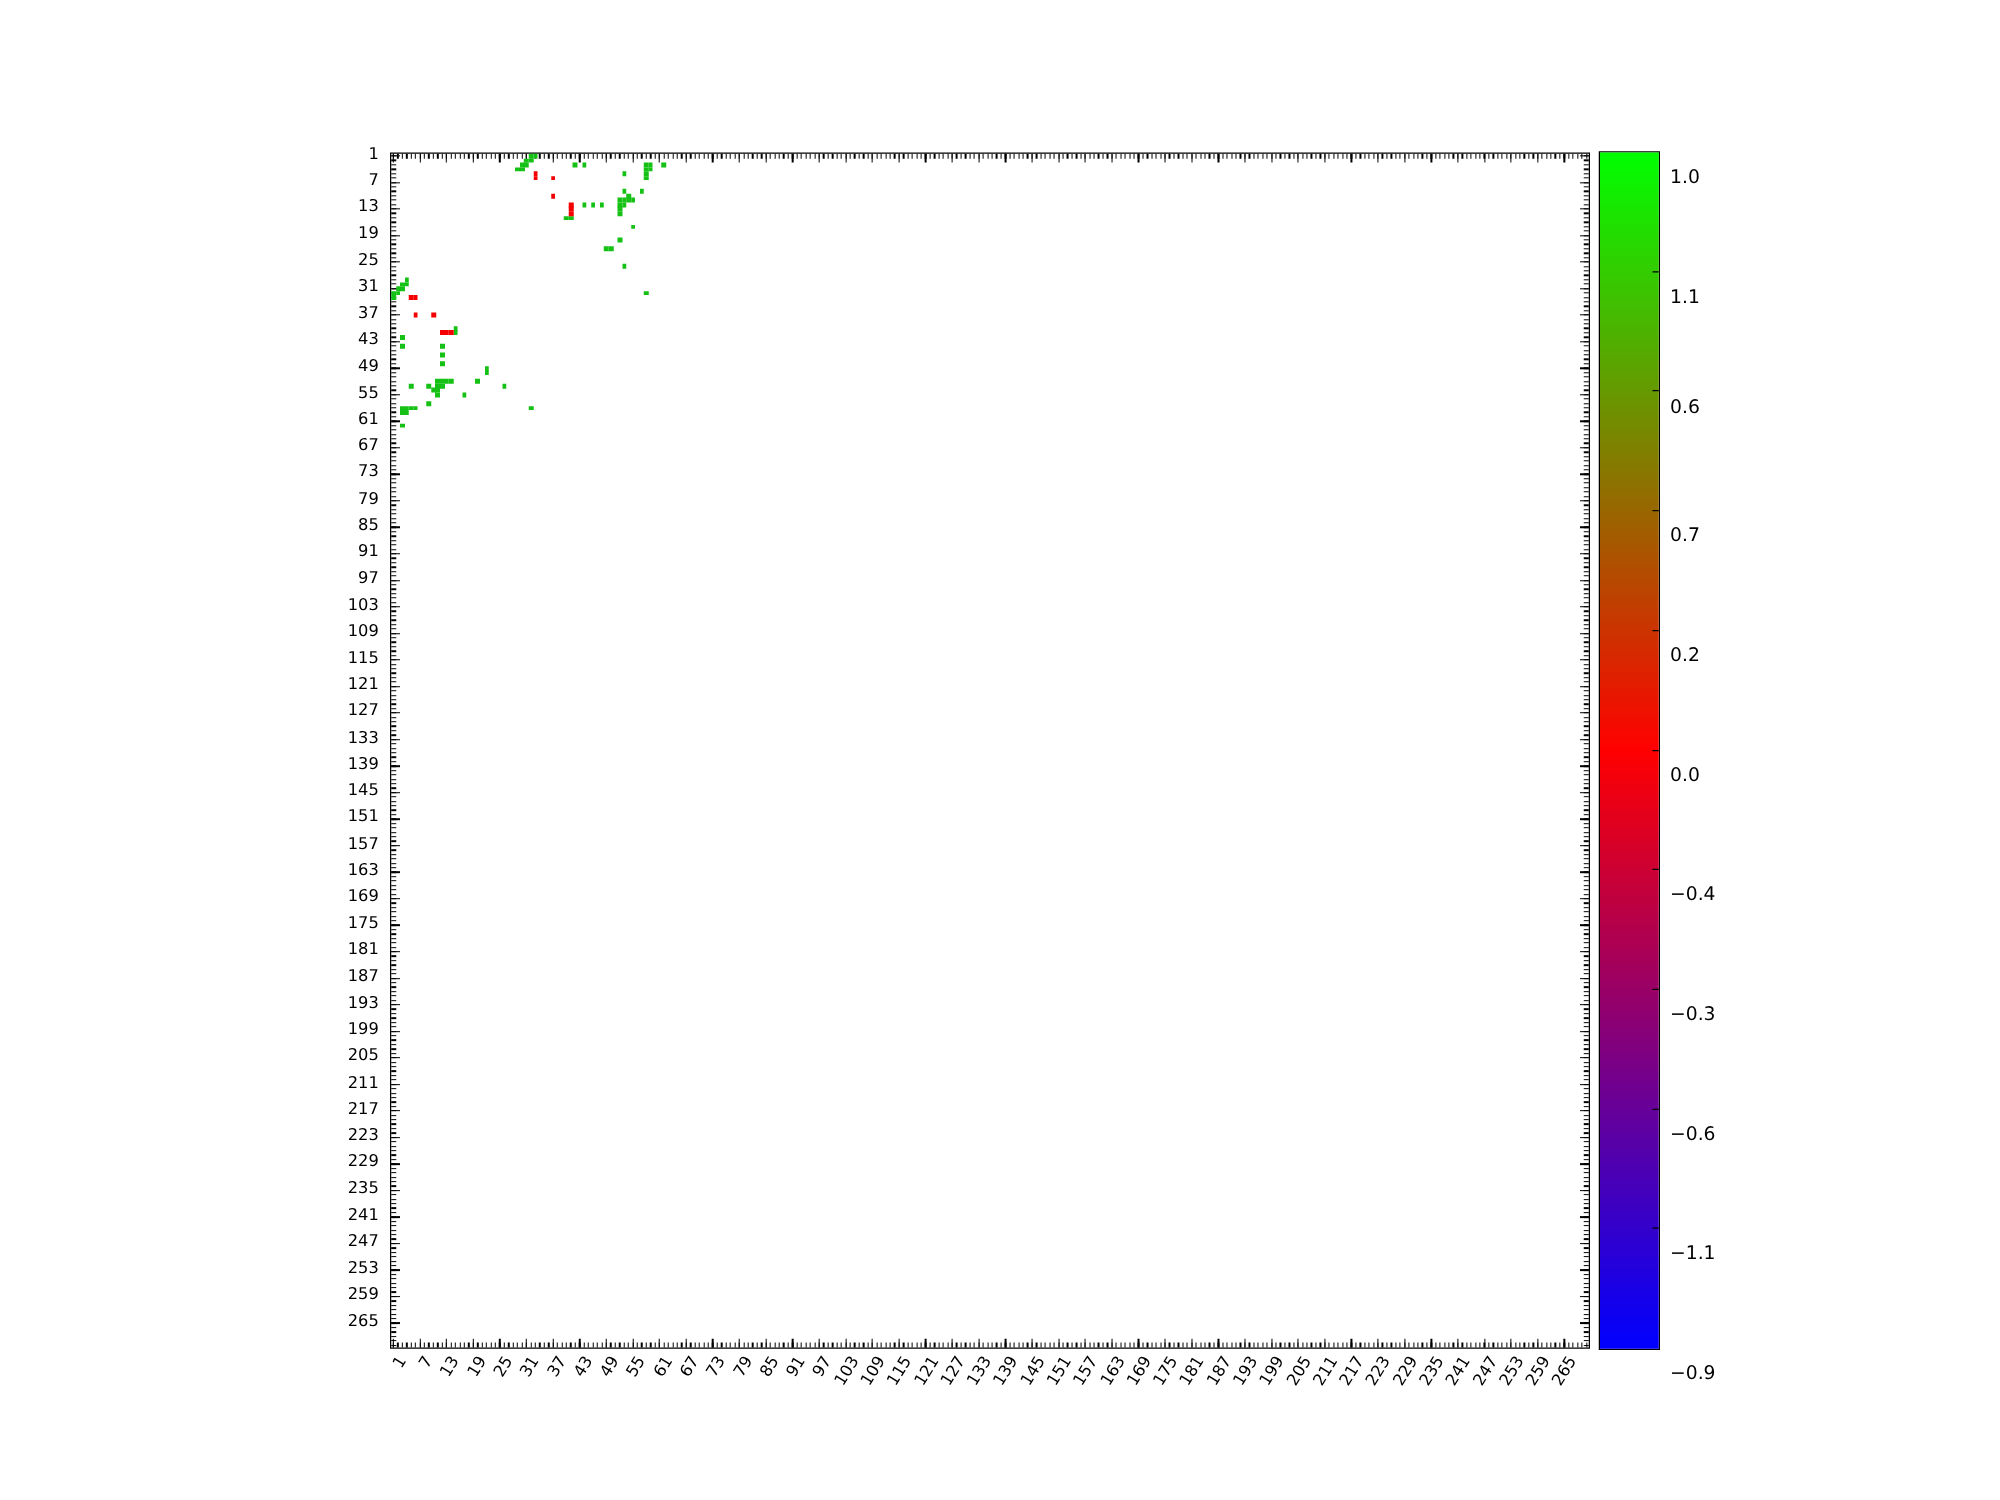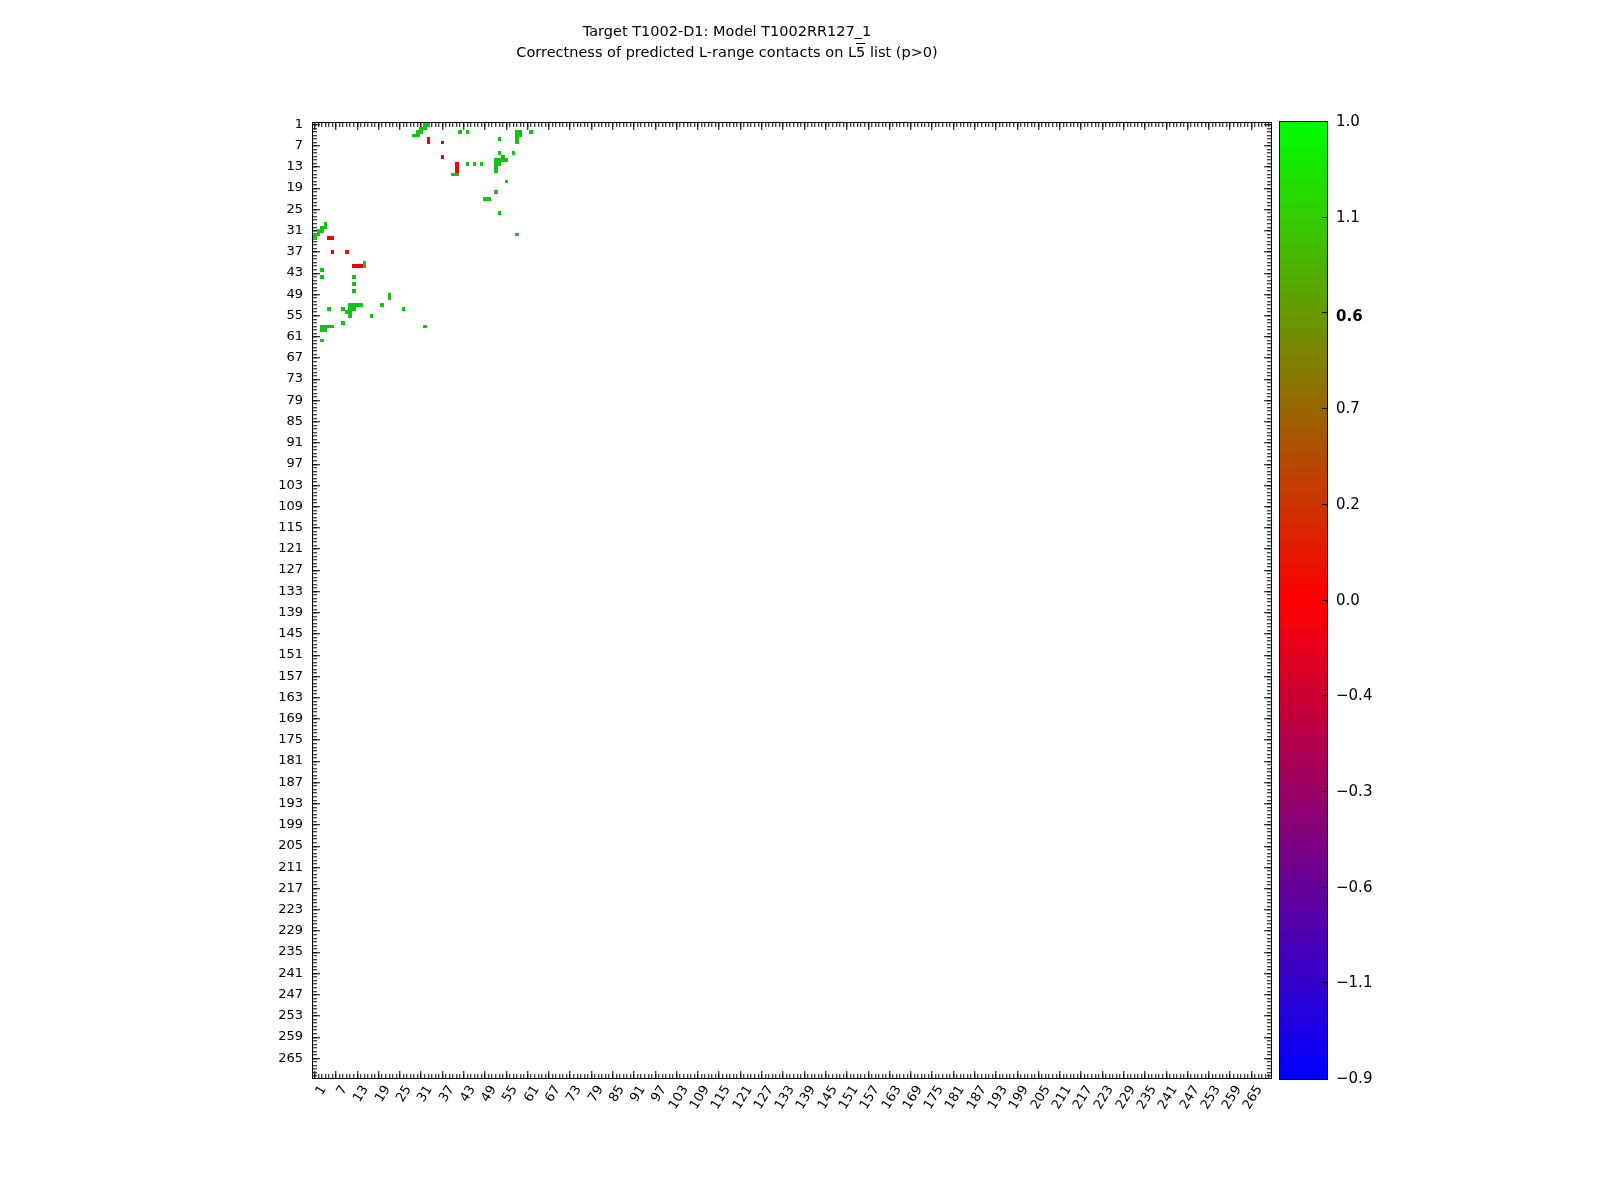--- a/index.html
+++ b/index.html
@@ -46,31 +46,27 @@
   .pt{position:absolute;width:3.7px;height:3.7px;}
   #colorbar{
     position:absolute;left:1279px;top:121px;width:47px;height:957px;
     border:1px solid #000;box-sizing:content-box;
   }
   #colorbar-gradient{
     position:absolute;left:0;top:0;width:100%;height:100%;
     background:linear-gradient(to bottom,#00ff00 0%,#ff0000 50%,#0000ff 100%);
   }
   .cbar-tick{position:absolute;left:1322px;width:5px;height:1px;background:#000;}
-  .cbar-lab{position:absolute;left:1336px;font-size:15px;line-height:18px;white-space:nowrap;}
+  .cbar-lab{position:absolute;left:1336px;font-size:15px;line-height:18px;white-space:nowrap;margin-top:20px;}
 </style>
 </head>
 <body>
 
 <div id="figure">
 
-  <div id="suptitle">
-    <div>Target T1002-D1: Model T1002RR127_1</div>
-    <div><span>Correctness of predicted L-range contacts on L</span><span class="ovl">5</span><span> list (p&gt;0)</span></div>
-  </div>
 
 
   <div id="plot-area">
     <div class="comb h-minor top"></div>
     <div class="comb h-major top"></div>
     <div class="comb h-minor bottom"></div>
     <div class="comb h-major bottom"></div>
     <div class="comb v-minor leftedge"></div>
     <div class="comb v-major leftedge"></div>
     <div class="comb v-minor rightedge"></div>
@@ -269,21 +265,21 @@
     </div>
 
   <div id="colorbar">
     <div id="colorbar-gradient"></div>
   </div>
   <div id="cbar-annotations">
       <span class="cbar-lab" style="top: 112px;">1.0</span>
       <div class="cbar-tick" style="top: 216.7px;"></div>
       <span class="cbar-lab" style="top: 207.7px;">1.1</span>
       <div class="cbar-tick" style="top: 312.4px;"></div>
-      <span class="cbar-lab" style="top: 307px; font-weight: bold;">0.6</span>
+      <span class="cbar-lab" style="top: 296px;">0.6</span>
       <div class="cbar-tick" style="top: 408.1px;"></div>
       <span class="cbar-lab" style="top: 399.1px;">0.7</span>
       <div class="cbar-tick" style="top: 503.8px;"></div>
       <span class="cbar-lab" style="top: 494.8px;">0.2</span>
       <div class="cbar-tick" style="top: 599.5px;"></div>
       <span class="cbar-lab" style="top: 590.5px;">0.0</span>
       <div class="cbar-tick" style="top: 695.2px;"></div>
       <span class="cbar-lab" style="top: 686.2px;">−0.4</span>
       <div class="cbar-tick" style="top: 790.9px;"></div>
       <span class="cbar-lab" style="top: 781.9px;">−0.3</span>

